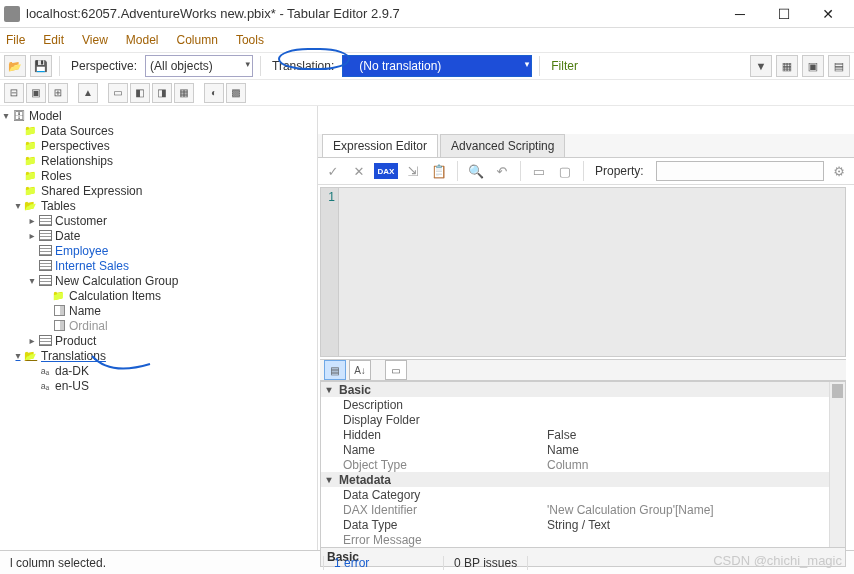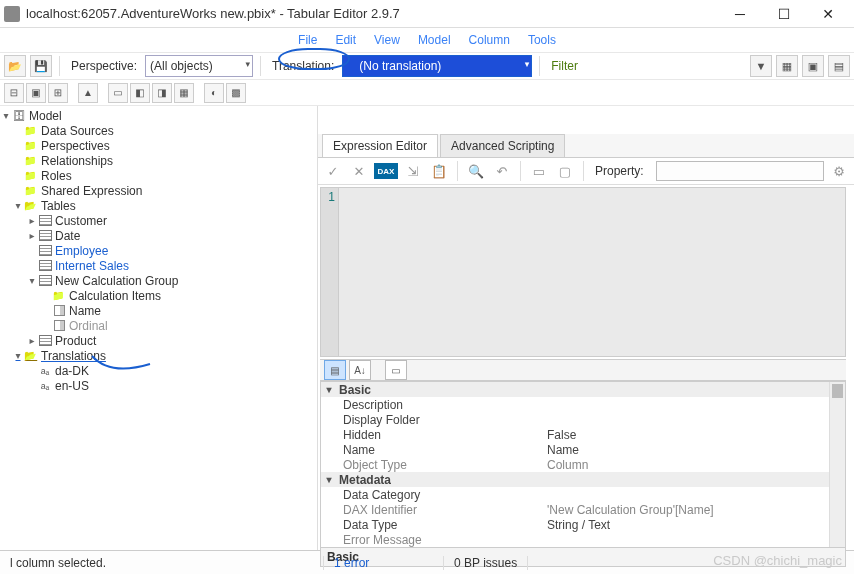--- a/index.html
+++ b/index.html
@@ -1,21 +1,21 @@
 <!DOCTYPE html>
 <html><head>
 <meta charset="utf-8">
 <style>
 * { box-sizing: border-box; margin: 0; padding: 0; font-family: "Segoe UI", Tahoma, sans-serif; font-size: 12px; }
 body { background: #fff; width: 854px; height: 574px; position: relative; overflow: hidden; filter: blur(0.3px); }
 .titlebar { height: 28px; display: flex; align-items: center; padding: 0 4px; border-bottom: 1px solid #ddd; }
 .titlebar .app-icon { width: 16px; height: 16px; background: #888; border-radius: 2px; margin-right: 6px; }
 .titlebar .title { flex: 1; color: #333; font-size: 13px; }
 .titlebar .winbtn { width: 44px; height: 28px; display: flex; align-items: center; justify-content: center; color: #222; font-size: 14px; }
-.menubar { height: 24px; display: flex; align-items: center; padding: 0 6px; gap: 18px; color: #3b82f6; justify-content: center; }
+.menubar { height: 24px; display: flex; align-items: center; padding: 0 6px; gap: 18px; color: #a16207; }
 .menubar span { cursor: default; }
 .toolbar1 { height: 28px; display: flex; align-items: center; padding: 2px 4px; border-top: 1px solid #e8e8e8; border-bottom: 1px solid #e8e8e8; gap: 4px; }
 .tbtn { width: 22px; height: 22px; border: 1px solid #ccc; background: #f4f4f4; display: flex; align-items: center; justify-content: center; font-size: 11px; color: #555; }
 .sep { width: 1px; height: 20px; background: #ddd; margin: 0 3px; }
 .lbl { color: #333; margin: 0 4px; }
 .combo { height: 22px; border: 1px solid #a5a5c5; background: #fff; display: flex; align-items: center; padding: 0 4px; color: #333; position: relative; }
 .combo .arrow { position: absolute; right: 2px; top: 3px; font-size: 9px; color: #555; }
 .combo.blue { background: #1d4ed8; color: #fff; border-color: #1a5fd0; padding-left: 16px; }
 .annotation-circle { position: absolute; border: 2px solid #1a5fd0; border-radius: 50%/60%; pointer-events: none; }
 .toolbar2 { height: 26px; display: flex; align-items: center; padding: 2px 4px; gap: 2px; border-bottom: 1px solid #e8e8e8; }
@@ -33,21 +33,21 @@
 .icon.col::before { content: ""; width: 9px; height: 9px; border: 1px solid #888; background: linear-gradient(90deg,#fff 50%,#ccc 50%); }
 .icon.lang::before { content: "aₐ"; font-size: 9px; color: #555; }
 .node.link { color: #1a5fd0; }
 .node.underline { text-decoration: underline; text-decoration-color: #1a5fd0; }
 .right { flex: 1; display: flex; flex-direction: column; }
 .tabs { height: 24px; display: flex; align-items: flex-end; border-bottom: 1px solid #ccc; background: #f6f6f6; padding-left: 4px; margin-top: 28px; }
 .tab { padding: 4px 10px; border: 1px solid #ccc; border-bottom: none; background: #fff; margin-right: 2px; color: #333; }
 .tab.inactive { background: #eaeaea; }
 .editbar { height: 28px; display: flex; align-items: center; padding: 2px 4px; gap: 4px; border-bottom: 1px solid #ddd; }
 .ebtn { width: 22px; height: 22px; display: flex; align-items: center; justify-content: center; color: #999; font-size: 13px; }
-.dax { width: 24px; height: 16px; background: #0369a1; color: #fff; font-size: 8px; font-weight: bold; display: flex; align-items: center; justify-content: center; text-align: right; }
+.dax { width: 24px; height: 16px; background: #1d4ed8; color: #fff; font-size: 8px; font-weight: bold; display: flex; align-items: center; justify-content: center; text-align: right; }
 .propcombo { flex: 1; height: 20px; border: 1px solid #bbb; background: #fdfdfd; margin-left: 4px; }
 .codearea { flex: 0 0 170px; border: 1px solid #ccc; margin: 2px 8px 2px 2px; background: #eaeaea; position: relative; }
 .gutter { position: absolute; left: 0; top: 0; bottom: 0; width: 18px; background: #ddd; border-right: 1px solid #ccc; text-align: right; padding: 2px 3px 0 0; color: #1a7a7a; font-size: 11px; }
 .propgrid-tools { height: 26px; border-top: 1px solid #ccc; border-bottom: 1px solid #ccc; display: flex; align-items: center; padding: 0 4px; gap: 3px; background: #f4f4f4; margin: 0 8px 0 2px; }
 .pgbtn { width: 22px; height: 20px; border: 1px solid #bbb; display: flex; align-items: center; justify-content: center; background: #fff; font-size: 10px; color: #555; }
 .pgbtn.active { background: #cde4ff; border-color: #6fa8e6; }
 .propgrid { border: 1px solid #ccc; margin: 0 8px 0 2px; background: #fff; position: relative; }
 .propscroll { position: absolute; right: 0; top: 0; bottom: 0; width: 16px; background: #eee; border-left: 1px solid #ddd; }
 .propscroll .thumb { position: absolute; left: 2px; right: 2px; top: 2px; height: 14px; background: #bbb; }
 .prow { display: flex; height: 15px; align-items: center; }

